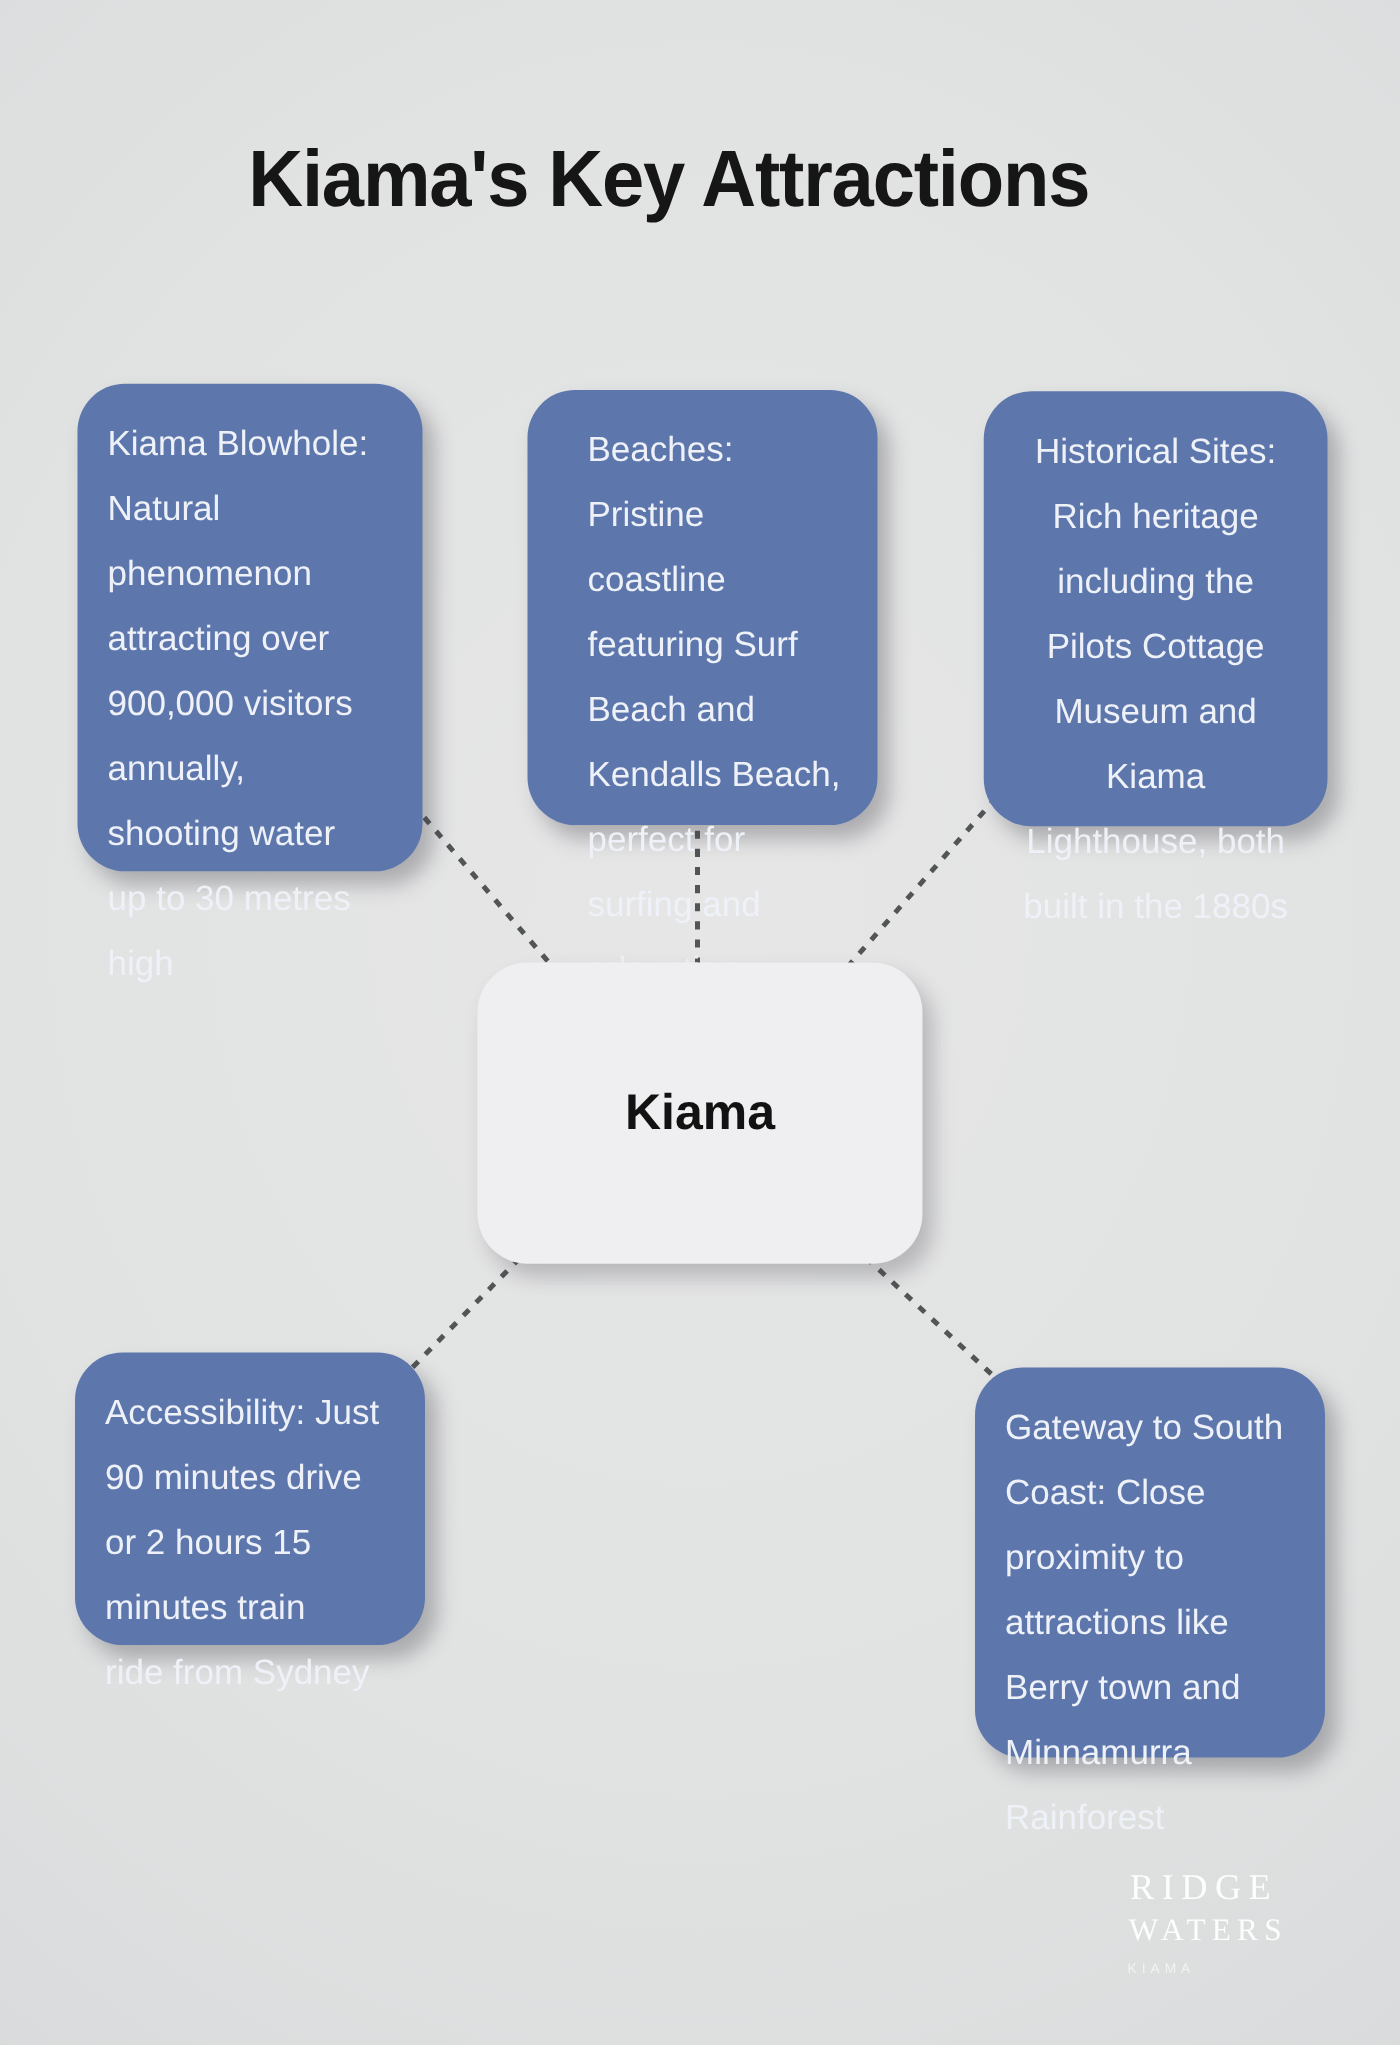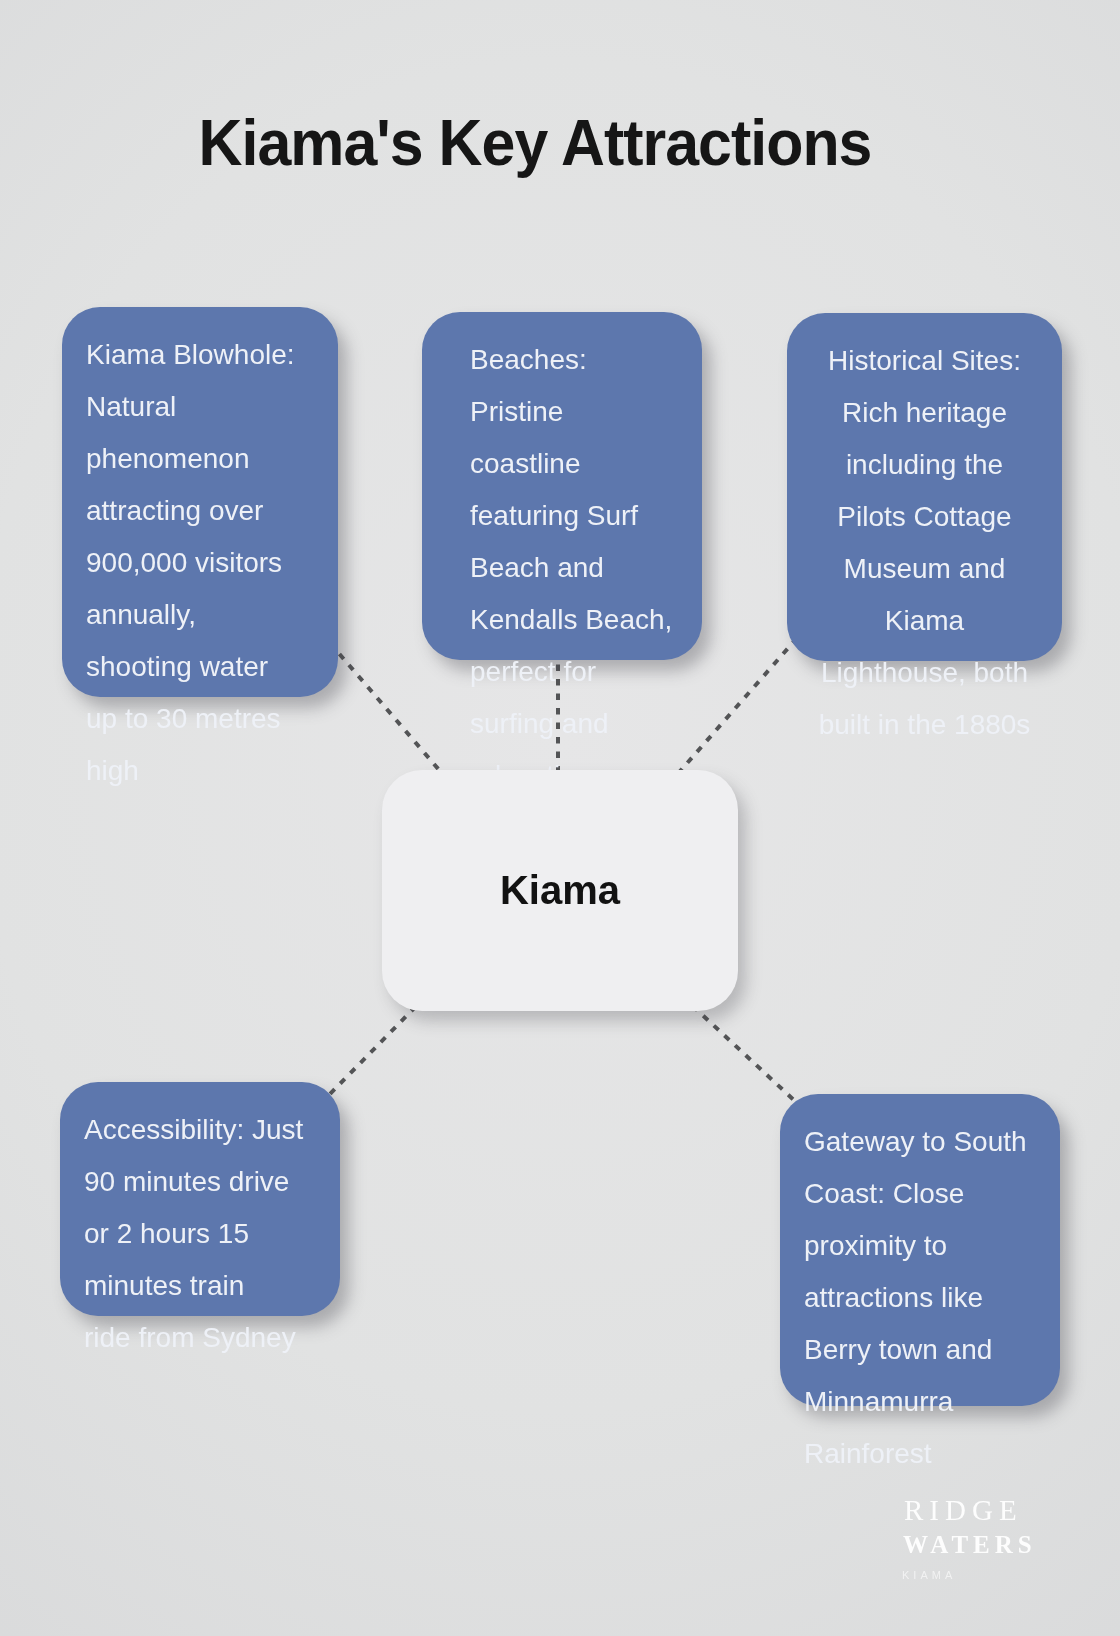--- a/index.html
+++ b/index.html
@@ -58,21 +58,21 @@
     box-shadow: 8px 10px 16px rgba(70,70,76,0.28);
   }
   .watermark {
     position:absolute; z-index:2;
     left:898px; top:1494px; width:190px;
     text-align:left;
     font-family:"Liberation Serif", serif;
     color:rgba(255,255,255,0.93);
   }
   .wm-line1 { font-size:29px; letter-spacing:6px; text-indent:6px; }
-  .wm-line2 { font-size:25px; letter-spacing:5px; text-indent:5px; margin-top:4px;font-weight:bold; }
+  .wm-line2 { font-size:25px; letter-spacing:5px; text-indent:5px; margin-top:4px; }
   .wm-line3 {
     font-family:"Liberation Sans", sans-serif;
     font-size:11px; letter-spacing:4px; text-indent:4px;
     margin-top:10px;
     color:rgba(255,255,255,0.62);
   }
 </style>
 </head>
 <body>
 

